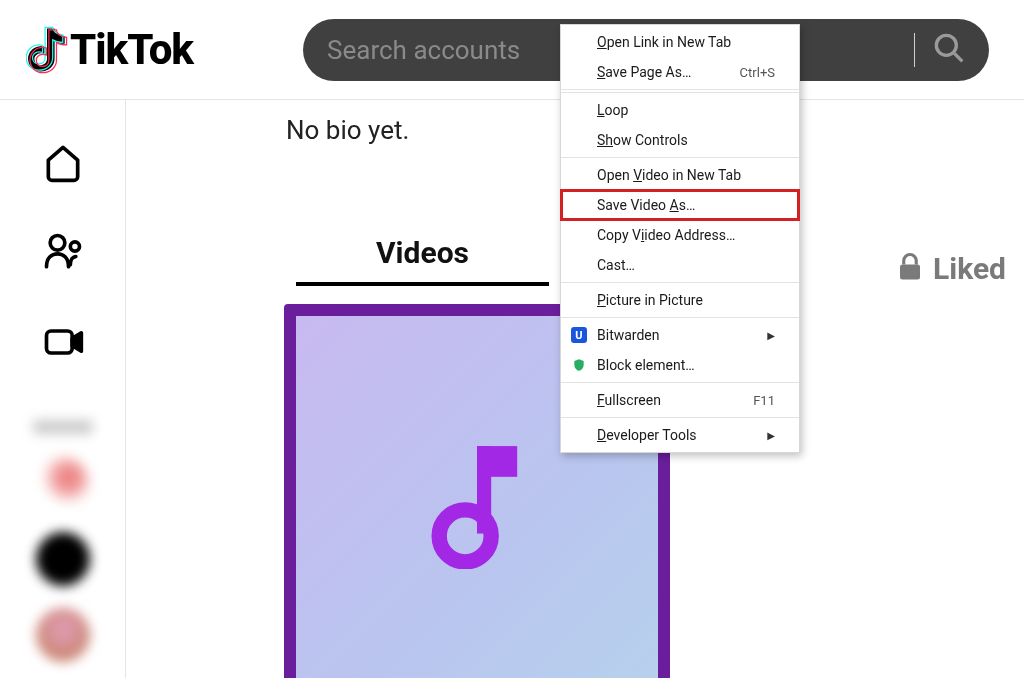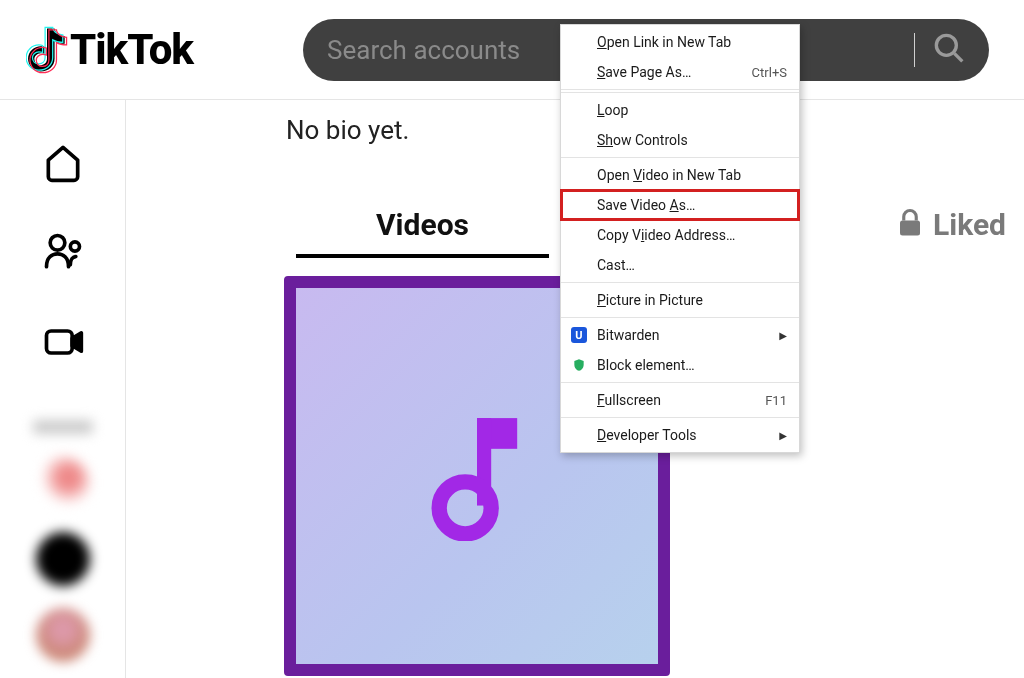--- a/index.html
+++ b/index.html
@@ -117,25 +117,25 @@
       position: absolute;
       left: 126px;
       top: 100px;
       right: 0;
       padding: 15px 0 0 160px;
     }
     .bio-text {
       font-size: 26px;
       color: #222;
       font-weight: 400;
-      margin-bottom: 62px;
+      margin-bottom: 90px;
     }
     .tabs-row {
       display: flex;
-      align-items: flex-start;
+      align-items: flex-end;
       width: 100%;
     }
     .tab-videos {
       font-size: 30px;
       font-weight: 700;
       color: #111;
       padding: 0 80px 12px;
       border-bottom: 4px solid #000;
       margin-left: 10px;
     }
@@ -178,21 +178,21 @@
       box-shadow: 2px 3px 8px rgba(0,0,0,0.25);
       z-index: 100;
       font-size: 14px;
       color: #1a1a1a;
       padding: 2px 0;
     }
     .cm-item {
       display: flex;
       align-items: center;
       height: 30px;
-      padding: 0 12px 0 36px;
+      padding: 0 24px 0 36px;
       position: relative;
     }
     .cm-item .shortcut {
       margin-left: auto;
       color: #555;
       font-size: 13px;
       text-align: right;
     }
     .cm-item .sub-arrow {
       margin-left: auto;

